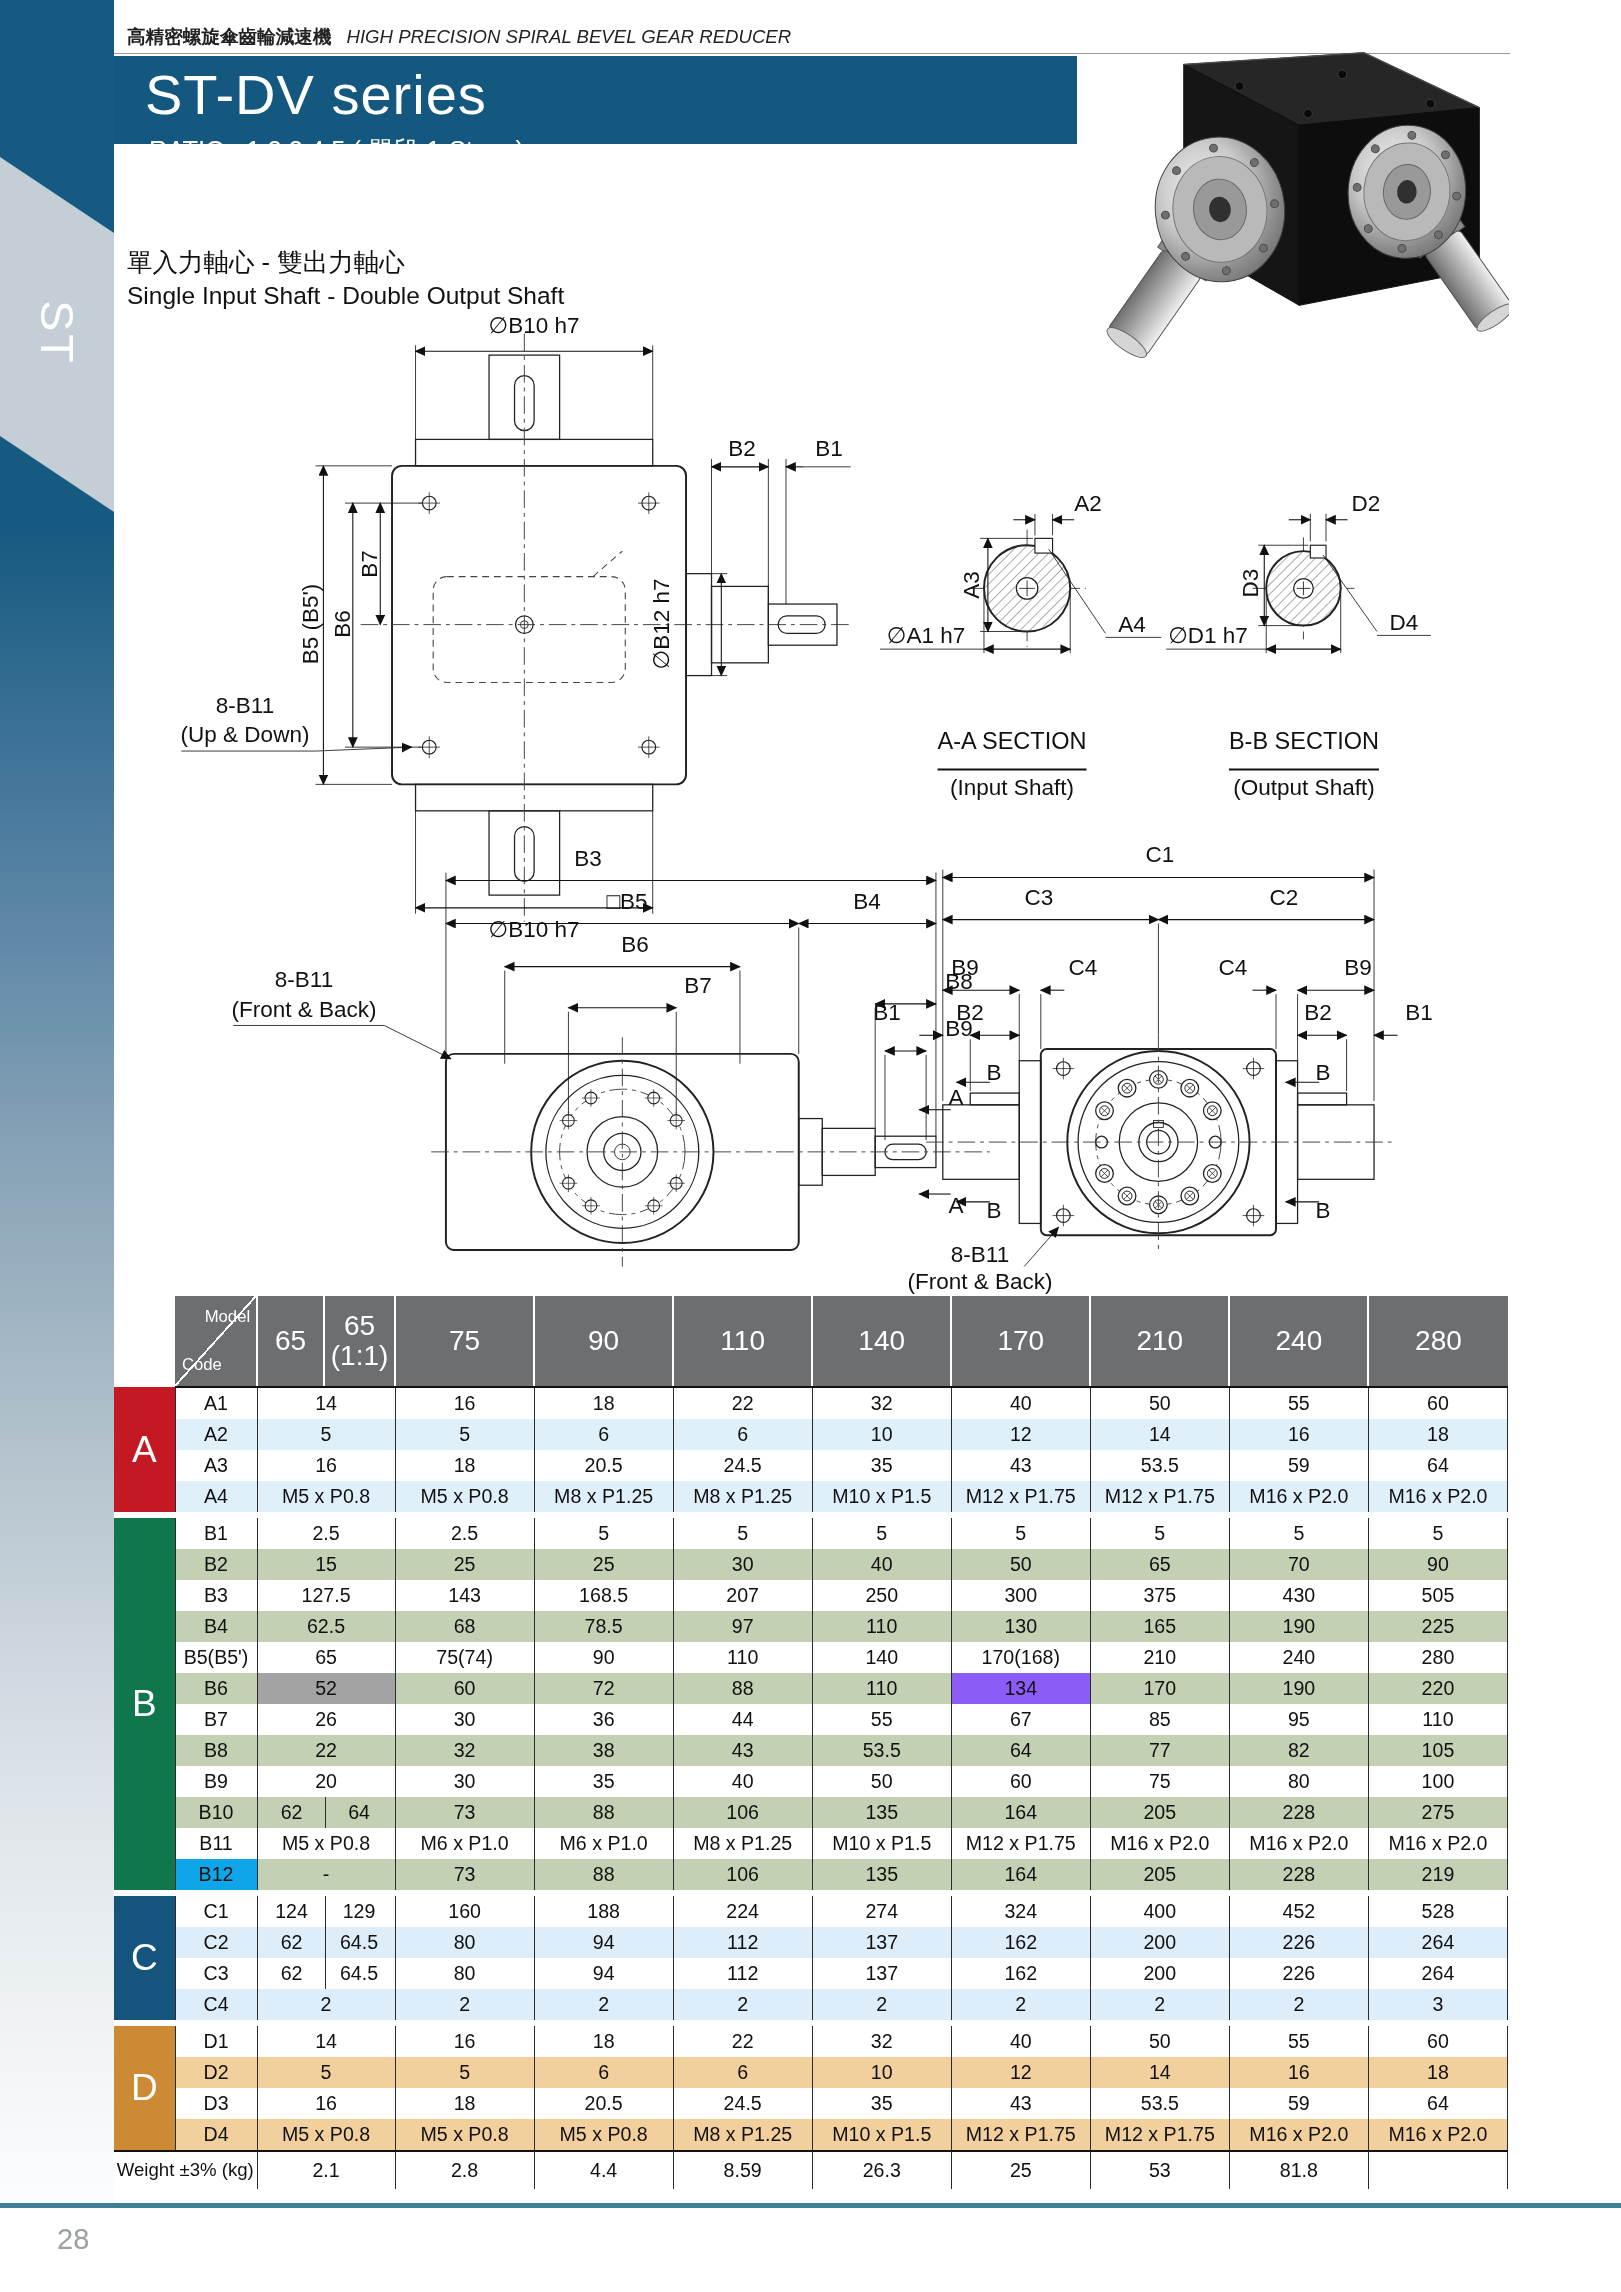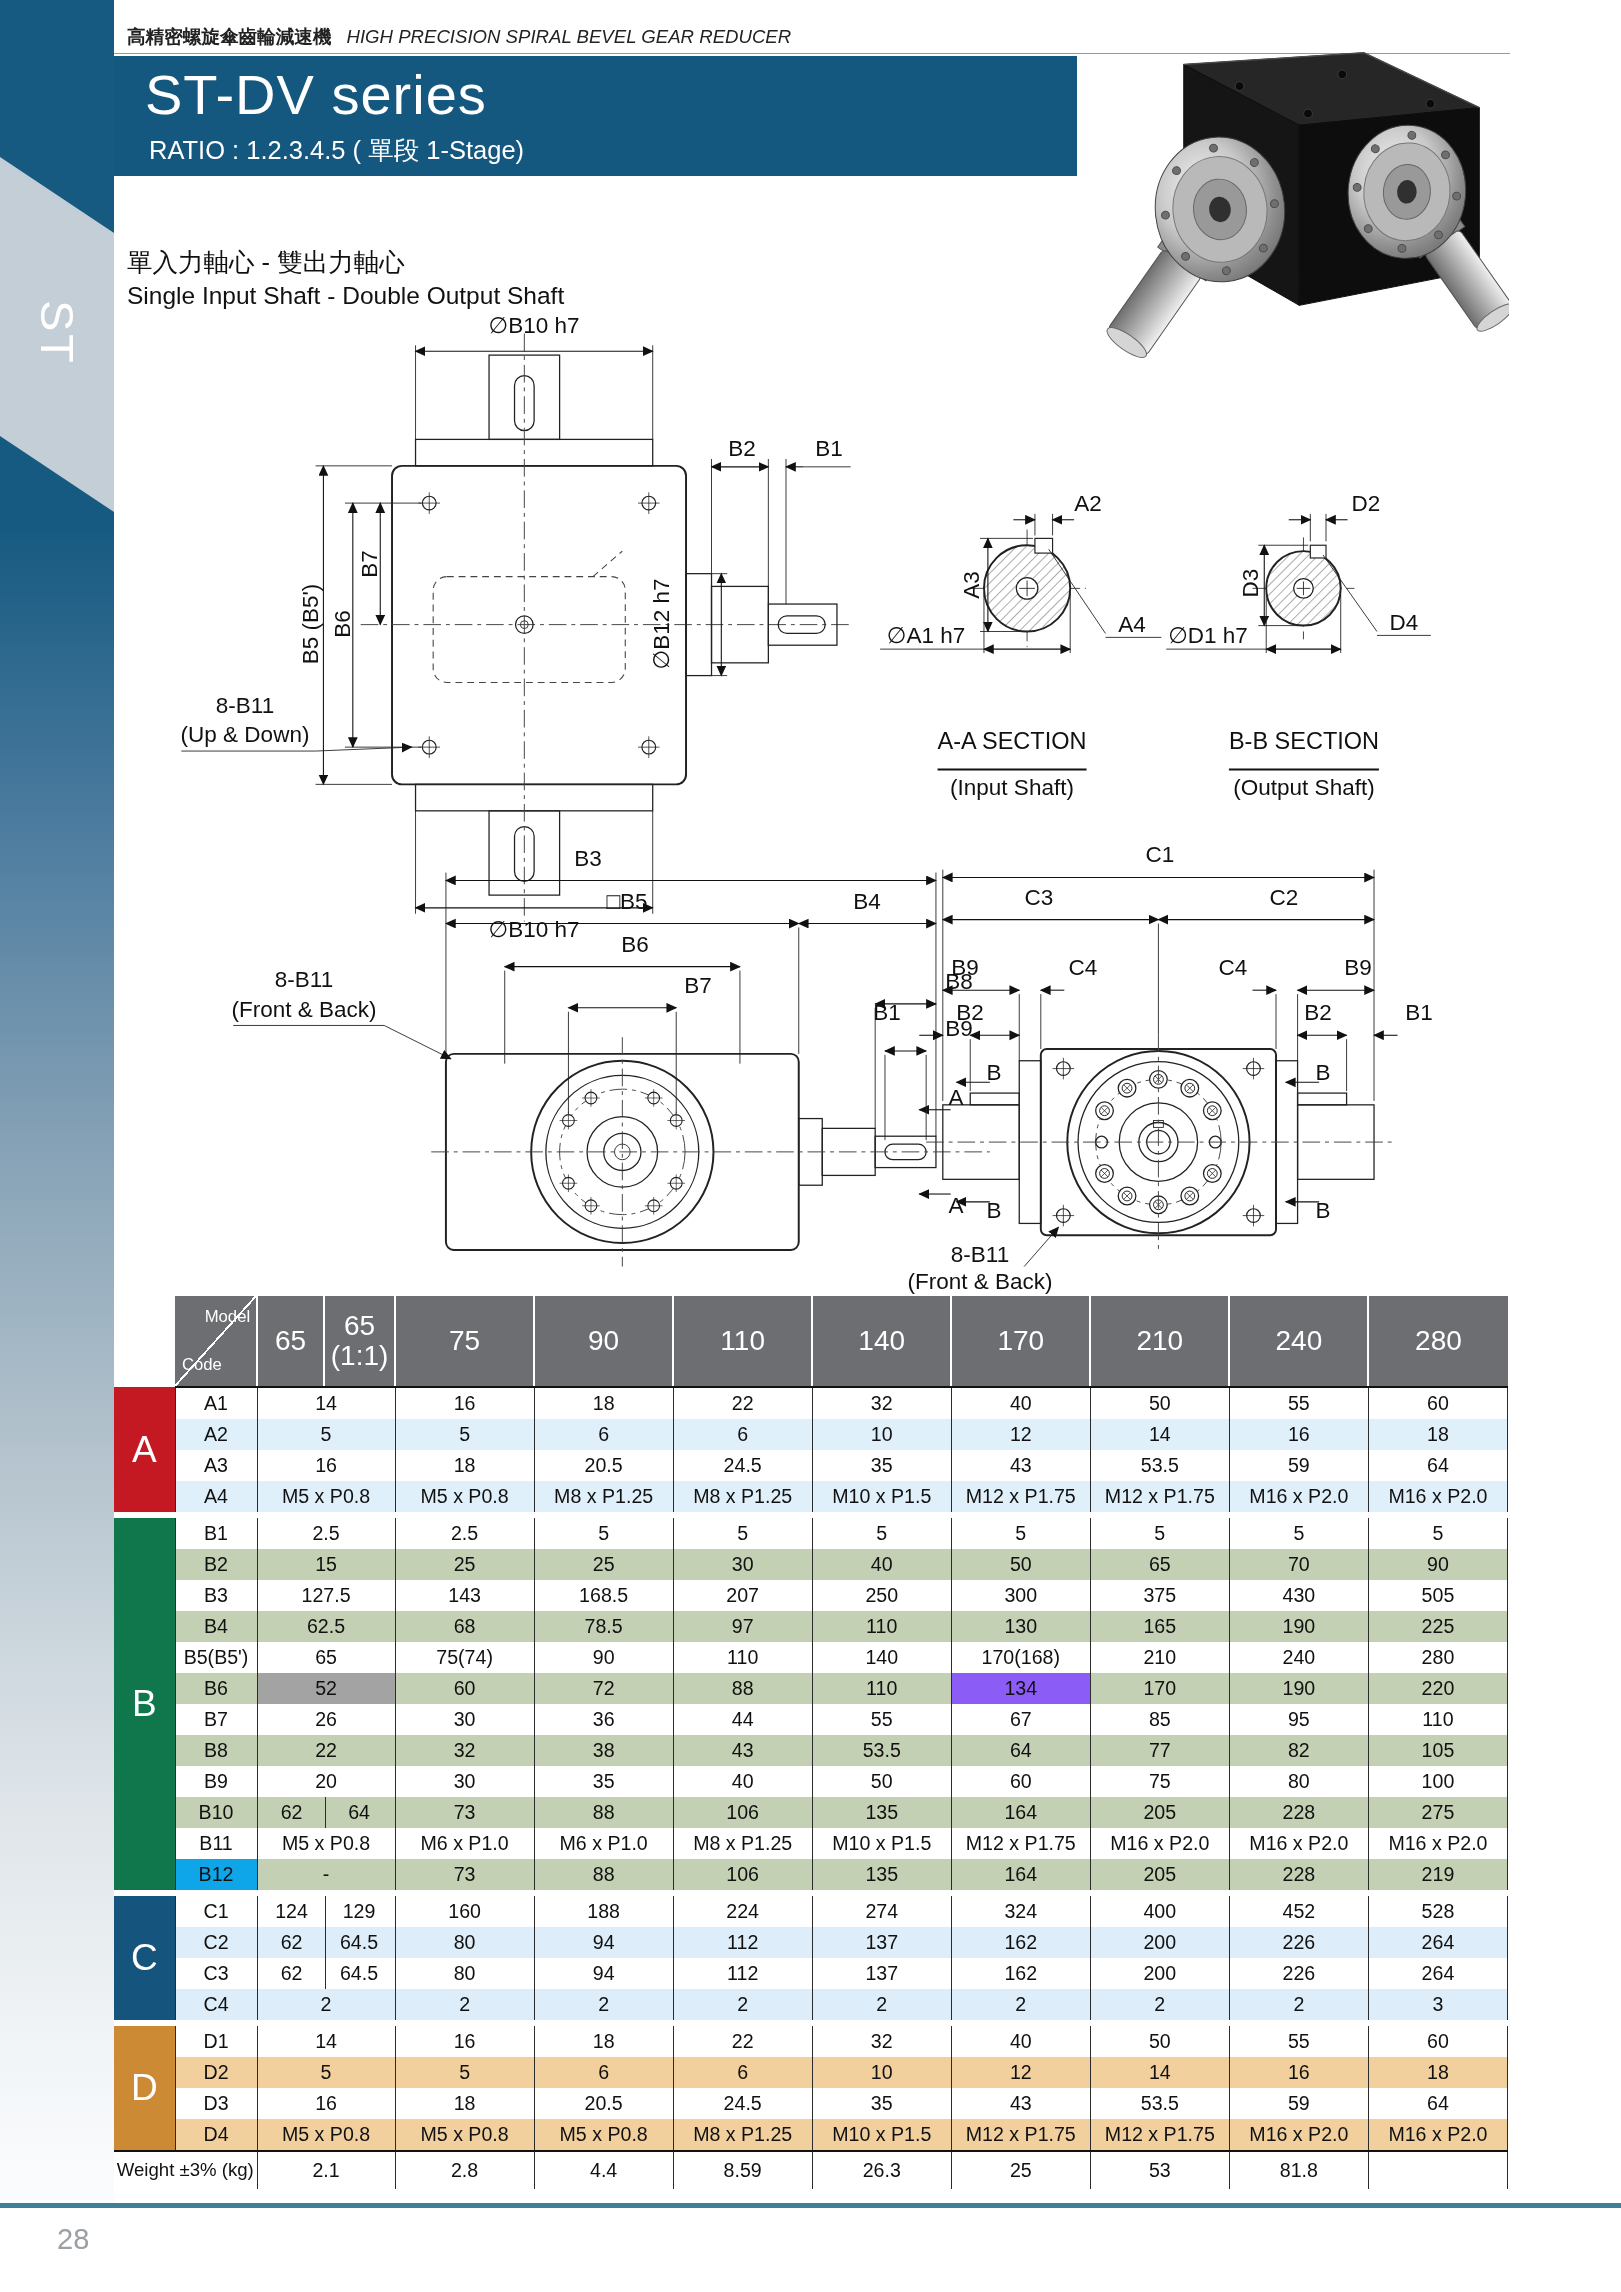--- a/index.html
+++ b/index.html
@@ -10,21 +10,21 @@
     background:linear-gradient(180deg,#175a81 0%,#175a81 24%,#4e7da0 38%,#86a2b6 52%,#b4c3cd 66%,#dbe2e7 80%,#f3f6f8 94%,#fbfcfd 100%);}
   .chev{position:absolute;left:0;top:157px;width:114px;height:355px;background:#c3ced7;
     clip-path:polygon(0 0,100% 76px,100% 100%,0 calc(100% - 76px));}
   .st-tab{position:absolute;left:57px;top:333px;transform:translate(-50%,-50%) rotate(90deg);
     color:#fff;font-size:47px;letter-spacing:2.9px;}
   
   .topline{position:absolute;left:127px;top:23.5px;font-size:18.6px;white-space:nowrap;}
   .topline .zh{font-weight:bold;color:#222;}
   .topline .en{color:#222;margin-left:9.8px;font-style:italic;}
   .toprule{position:absolute;left:114px;top:53px;width:1396px;height:1px;background:#9a9a9a;}
-  .banner{position:absolute;left:114px;top:56px;width:963px;height:120px;background:#15587f;}
+  .banner{position:absolute;left:114px;top:56px;width:963px;height:88px;background:#15587f;}
   .banner .series{position:absolute;left:31px;top:5.9px;font-size:56px;color:#fff;letter-spacing:1px;}
   .banner .ratio{position:absolute;left:35px;top:77px;font-size:25.5px;color:#fff;}
   .intro-zh{position:absolute;left:127px;top:245px;font-size:25.5px;color:#111;}
   .intro-en{position:absolute;left:127px;top:282px;font-size:24.5px;color:#111;}
   
   svg.draw{position:absolute;left:0;top:0;pointer-events:none;z-index:2;}
   .photo{position:absolute;left:1019px;top:45px;z-index:1;}
   .dlbl{position:absolute;transform:translate(-50%,-50%);font-size:22.5px;color:#111;white-space:nowrap;z-index:3;}
   .dlbl.rot{transform:translate(-50%,-50%) rotate(-90deg);}
   .dlbl.title{font-size:23.5px;border-bottom:2px solid #111;padding-bottom:14px;}

